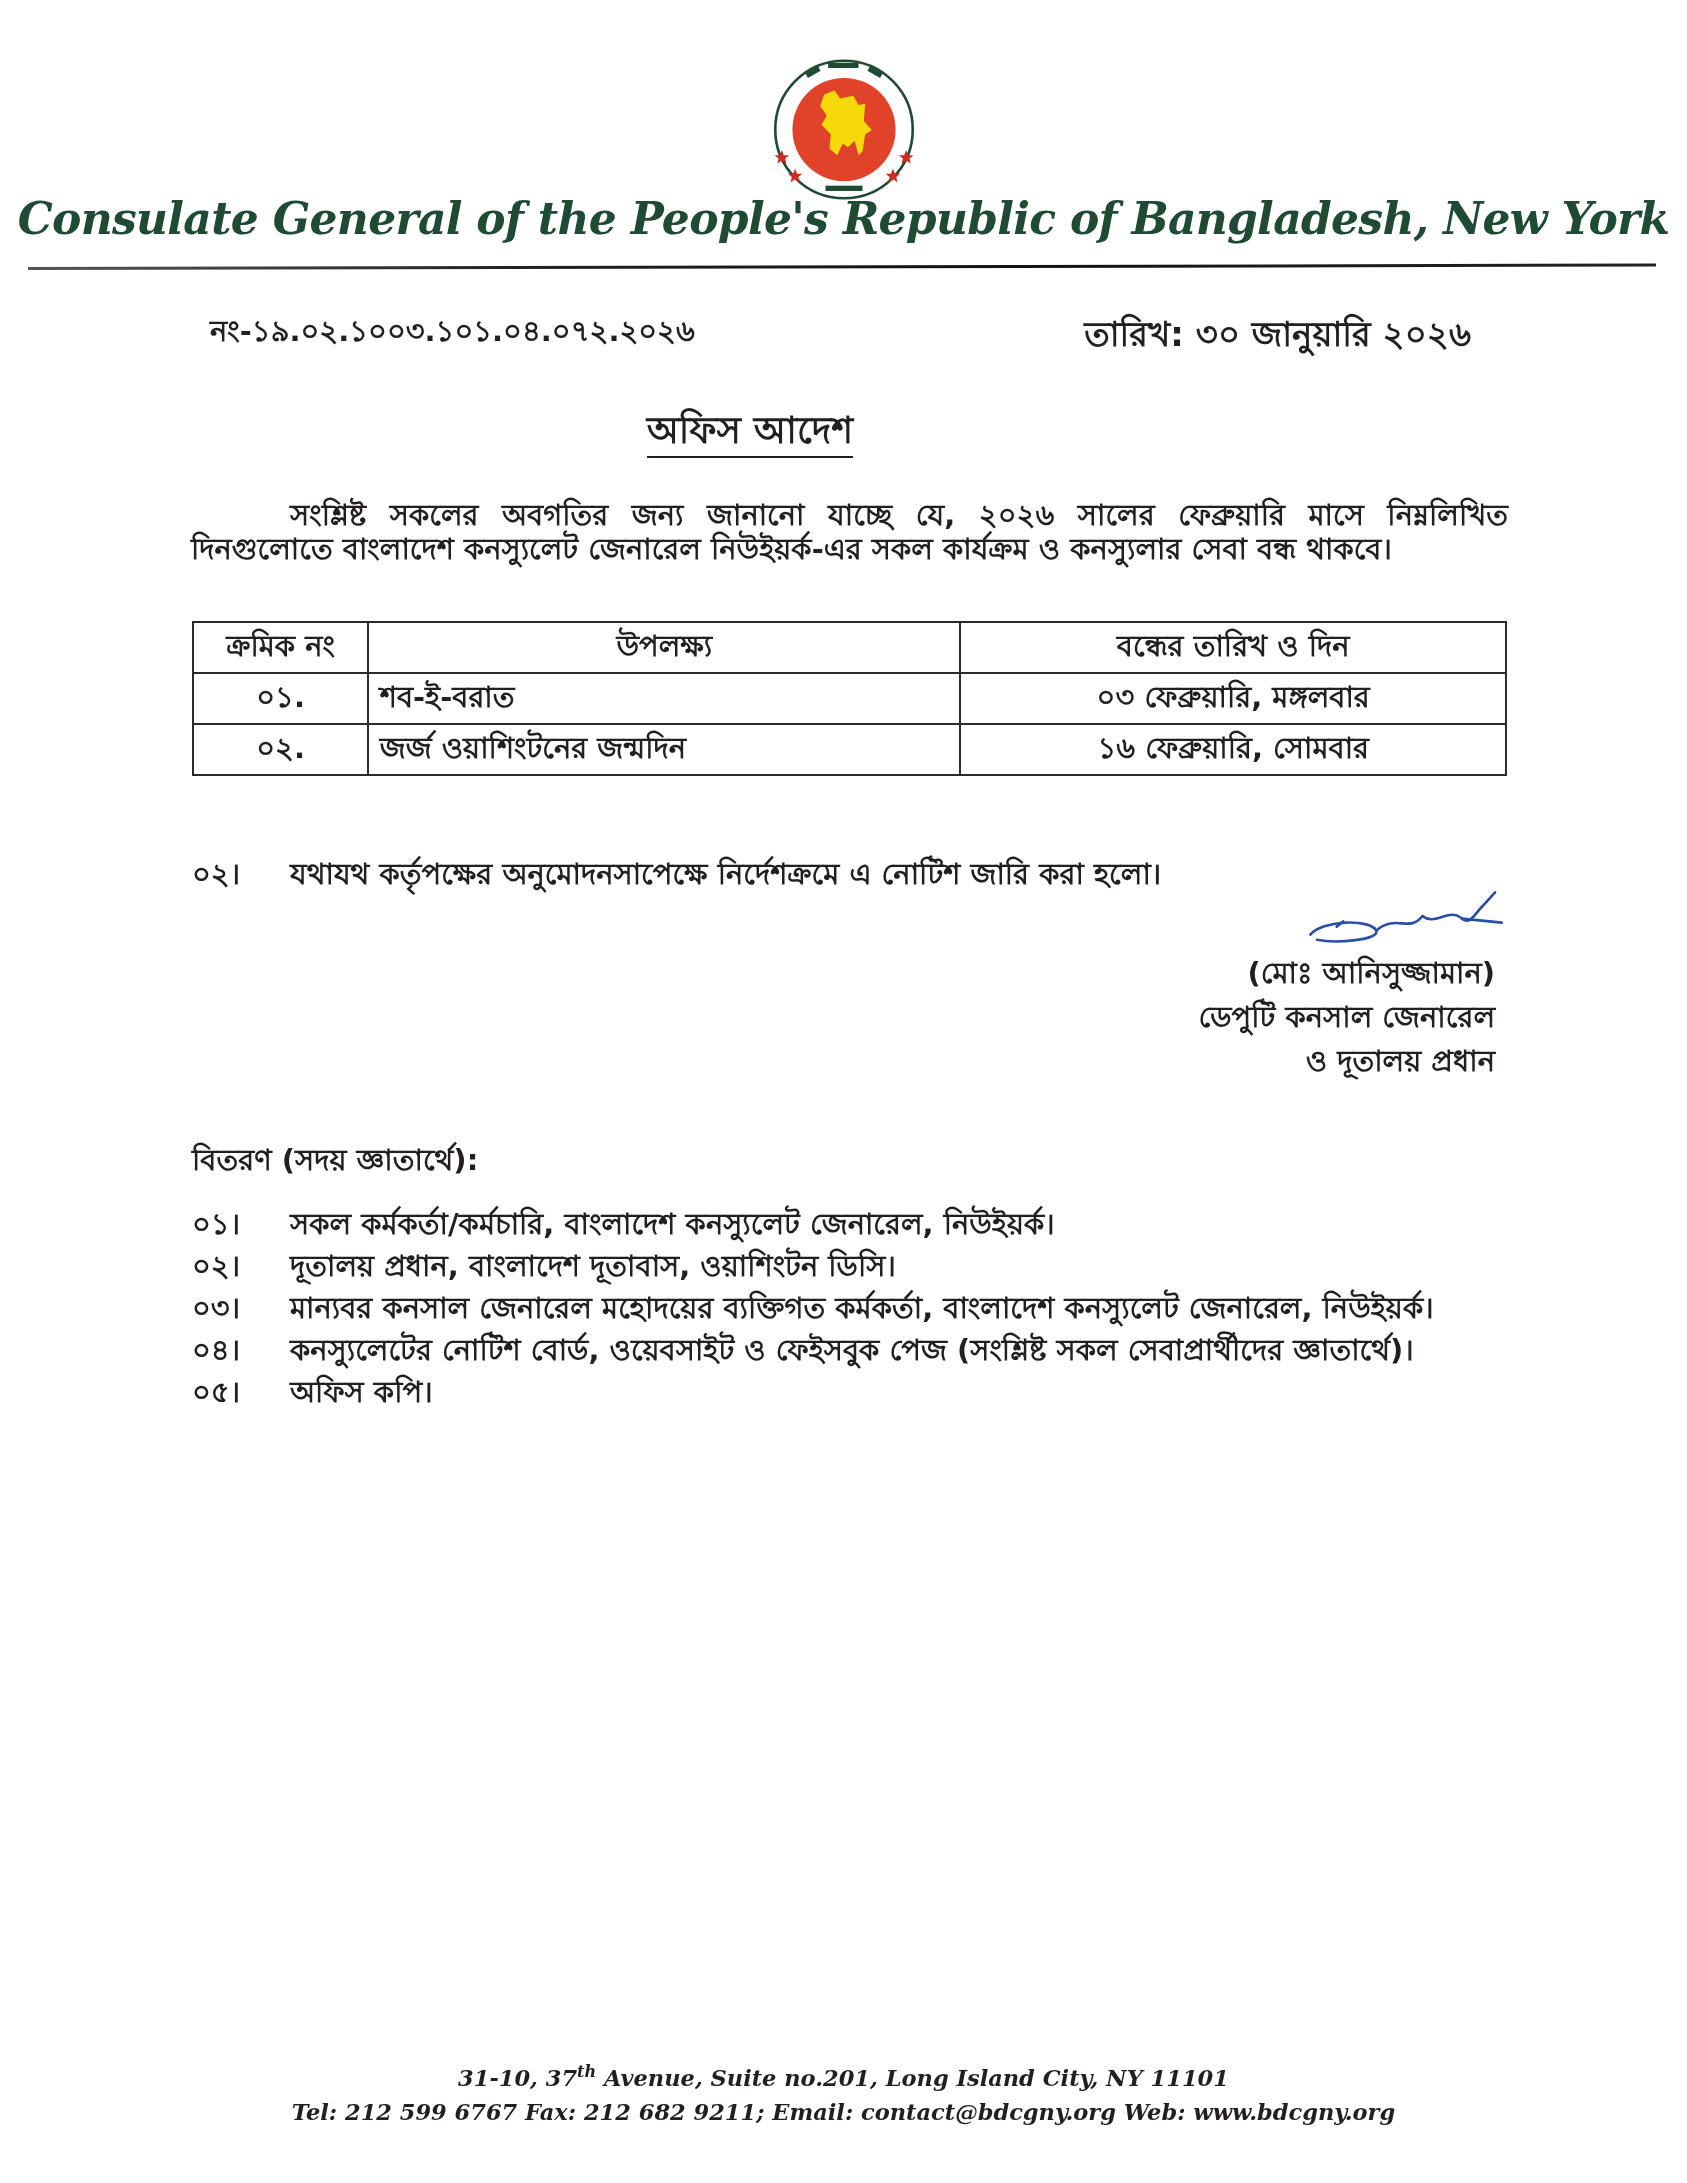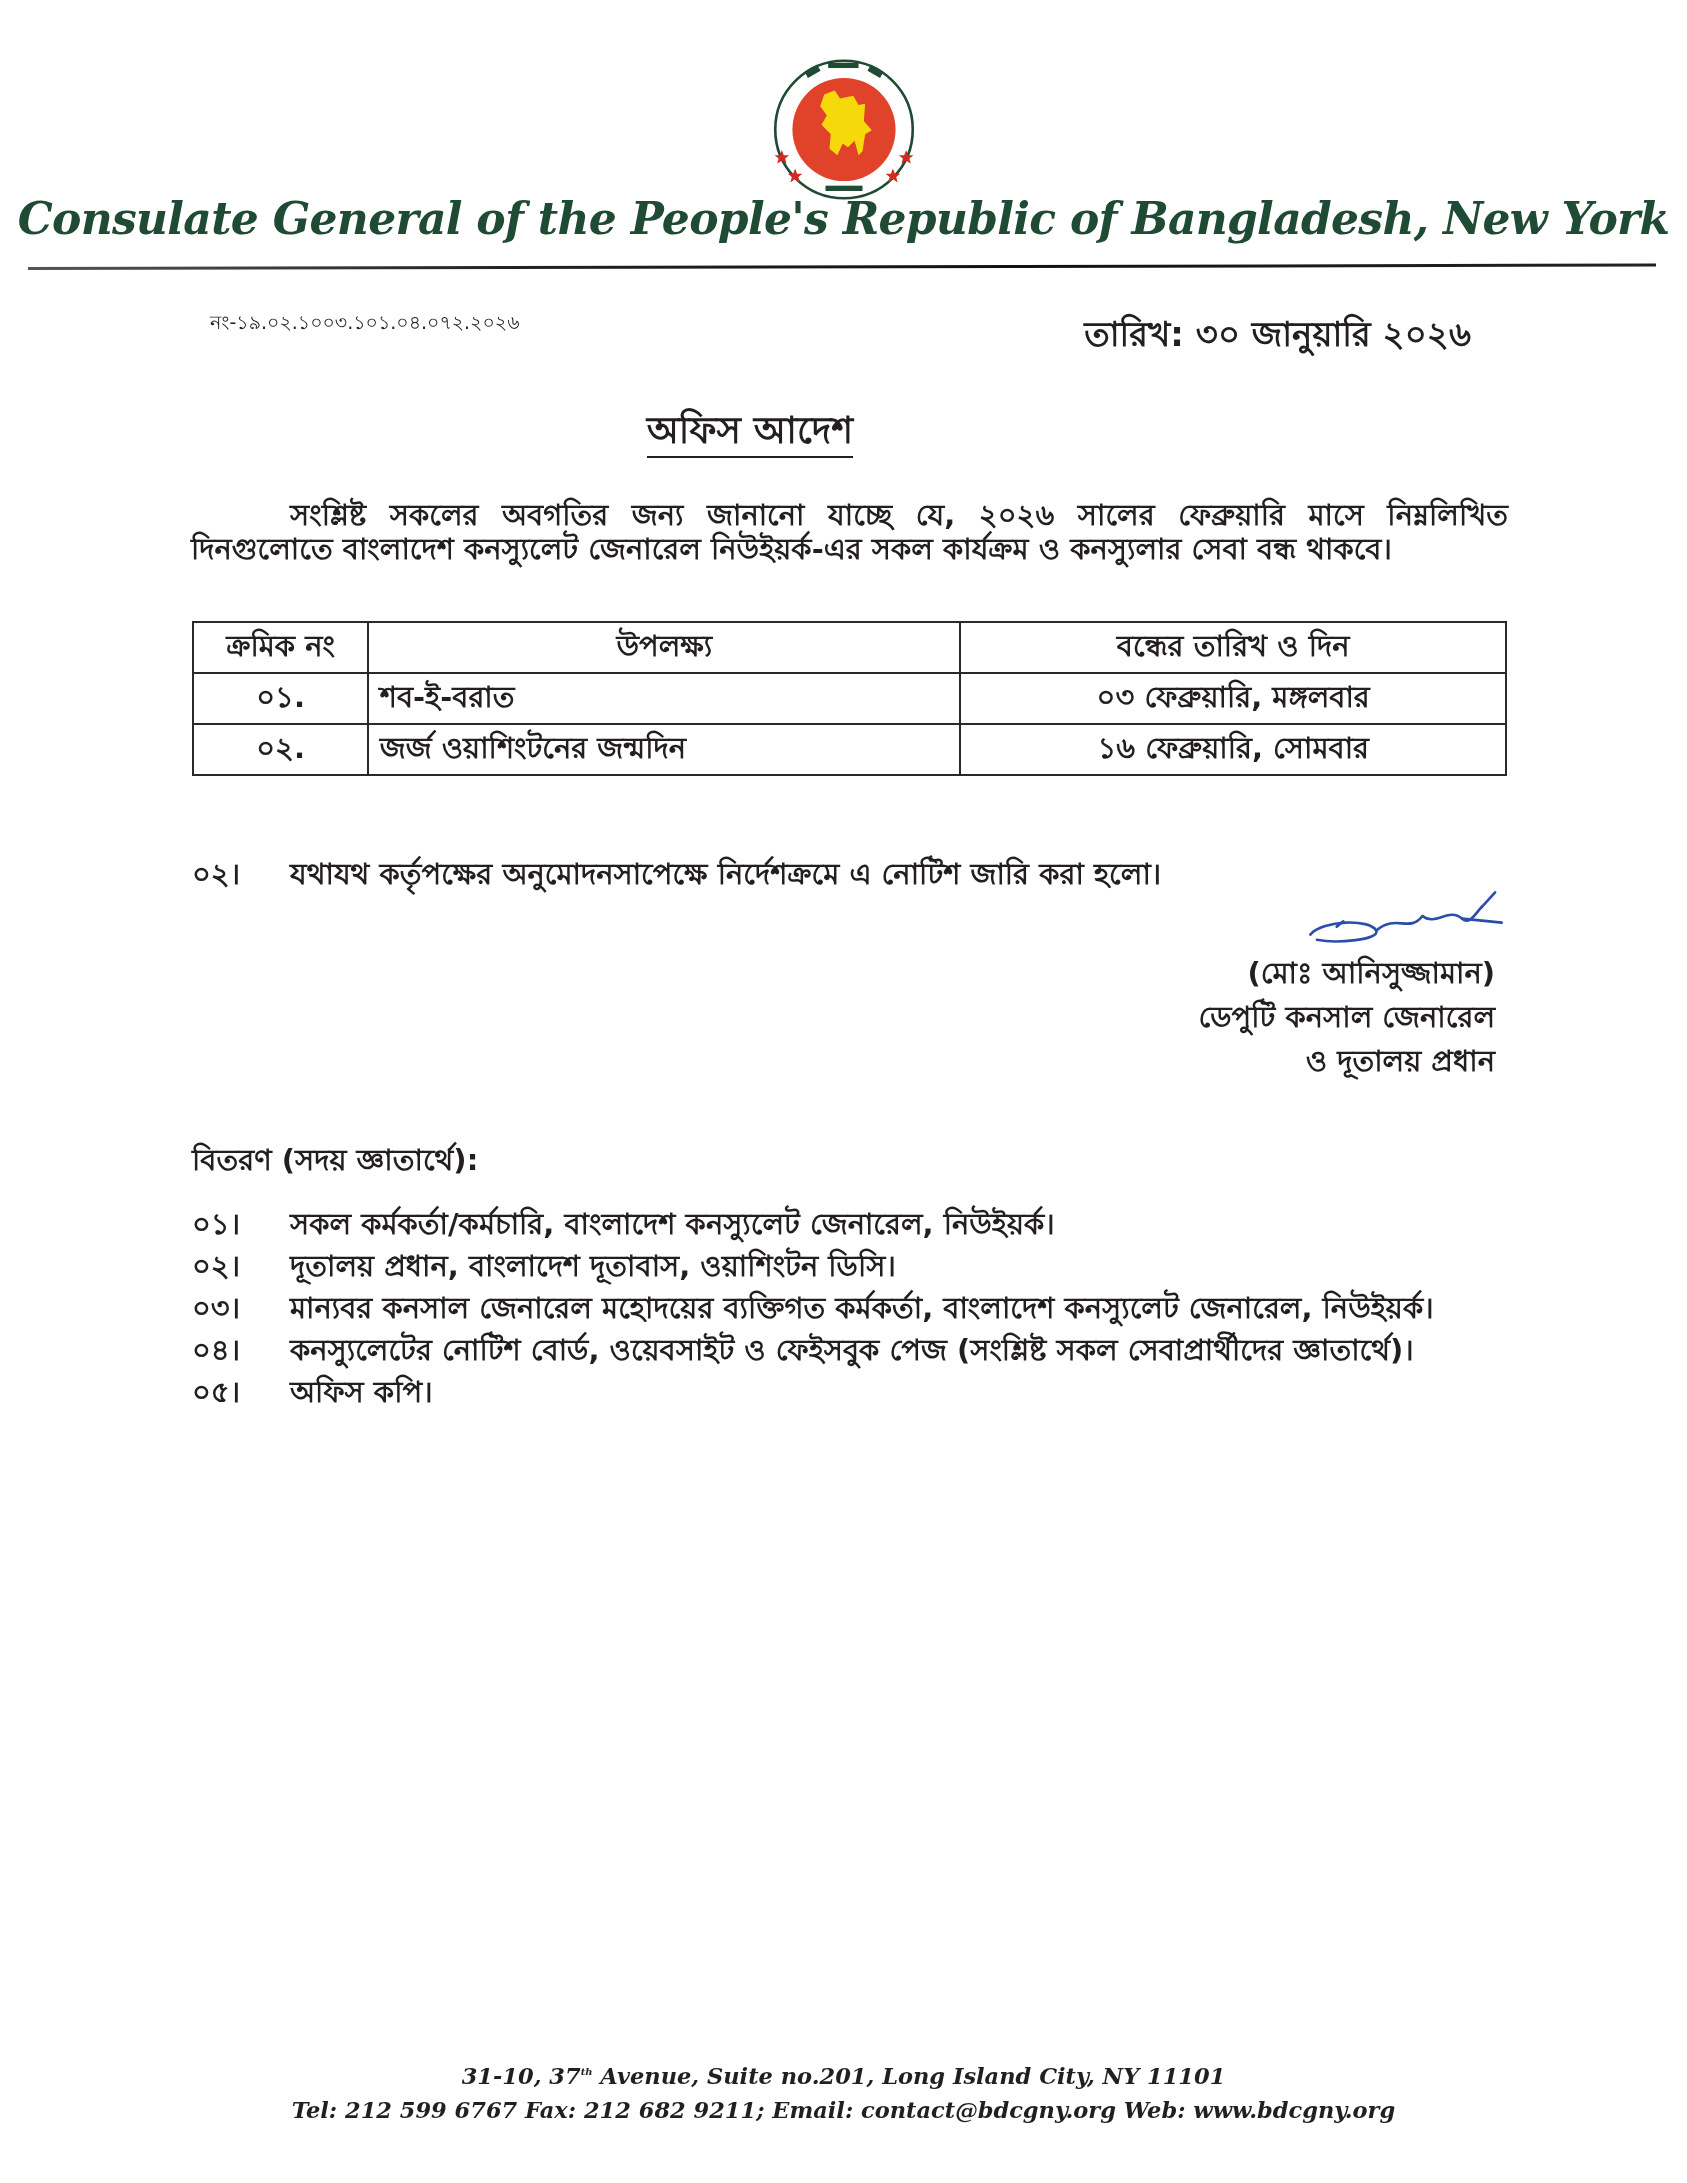--- a/index.html
+++ b/index.html
@@ -16,21 +16,21 @@
     font-family: "DejaVu Serif", serif; font-style: italic; font-weight: bold;
     font-size: 44px; color: #1f4a33; letter-spacing: -0.7px;
   }
   .rule {
     left: 28px; top: 267px; width: 1628px; height: 2.6px;
     background: linear-gradient(to right, #555 0%, #222 30%, #111 60%, #222 100%);
     transform: rotate(-0.12deg); transform-origin: left center;
   }
 
   
-  .ref { left: 210px; top: 308px; font-size: 19px; font-weight: normal; }
+  .ref { left: 210px; top: 308px; font-size: 29px; font-weight: bold; }
   .date { right: 216px; top: 308px; font-size: 34px; font-weight: bold; }
 
   
   .heading {
     left: 0; width: 1500px; top: 401px; text-align: center;
     font-size: 37px; font-weight: bold;
   }
   .heading span { border-bottom: 2.6px solid #231f20; padding-bottom: 4px; }
 
   
@@ -72,21 +72,21 @@
   }
   .dist-list li { white-space: nowrap; }
   .dist-list .num { display: inline-block; width: 98px; }
 
   
   .footer {
     left: 0; width: 1687px; top: 2055px; text-align: center;
     font-family: "DejaVu Serif", serif; font-style: italic; font-weight: bold;
     font-size: 22.5px; line-height: 34px; color: #231f20;
   }
-  .footer sup { font-size: 10px; }
+  .footer sup { font-size: 16px; }
 </style>
 </head>
 <body>
 
 <svg class="abs seal" viewBox="0 0 236 222">
   <circle cx="118" cy="111" r="104" fill="#ffffff" stroke="#1f4a33" stroke-width="4"></circle>
   <circle cx="118" cy="111" r="78" fill="#e0432a"></circle>
   <path d="M88 58 L104 52 L112 64 L132 60 L140 74 L150 72 L148 98 L160 112 L150 118 L146 144 L140 150 L134 128 L124 138 L116 132 L108 150 L96 140 L98 118 L84 104 L92 90 L82 76 Z" fill="#f5d90a"></path>
   <g fill="#d12a1f">
     <polygon points="24,142 27,150 35,150 29,155 31,163 24,158 17,163 19,155 13,150 21,150"></polygon>

